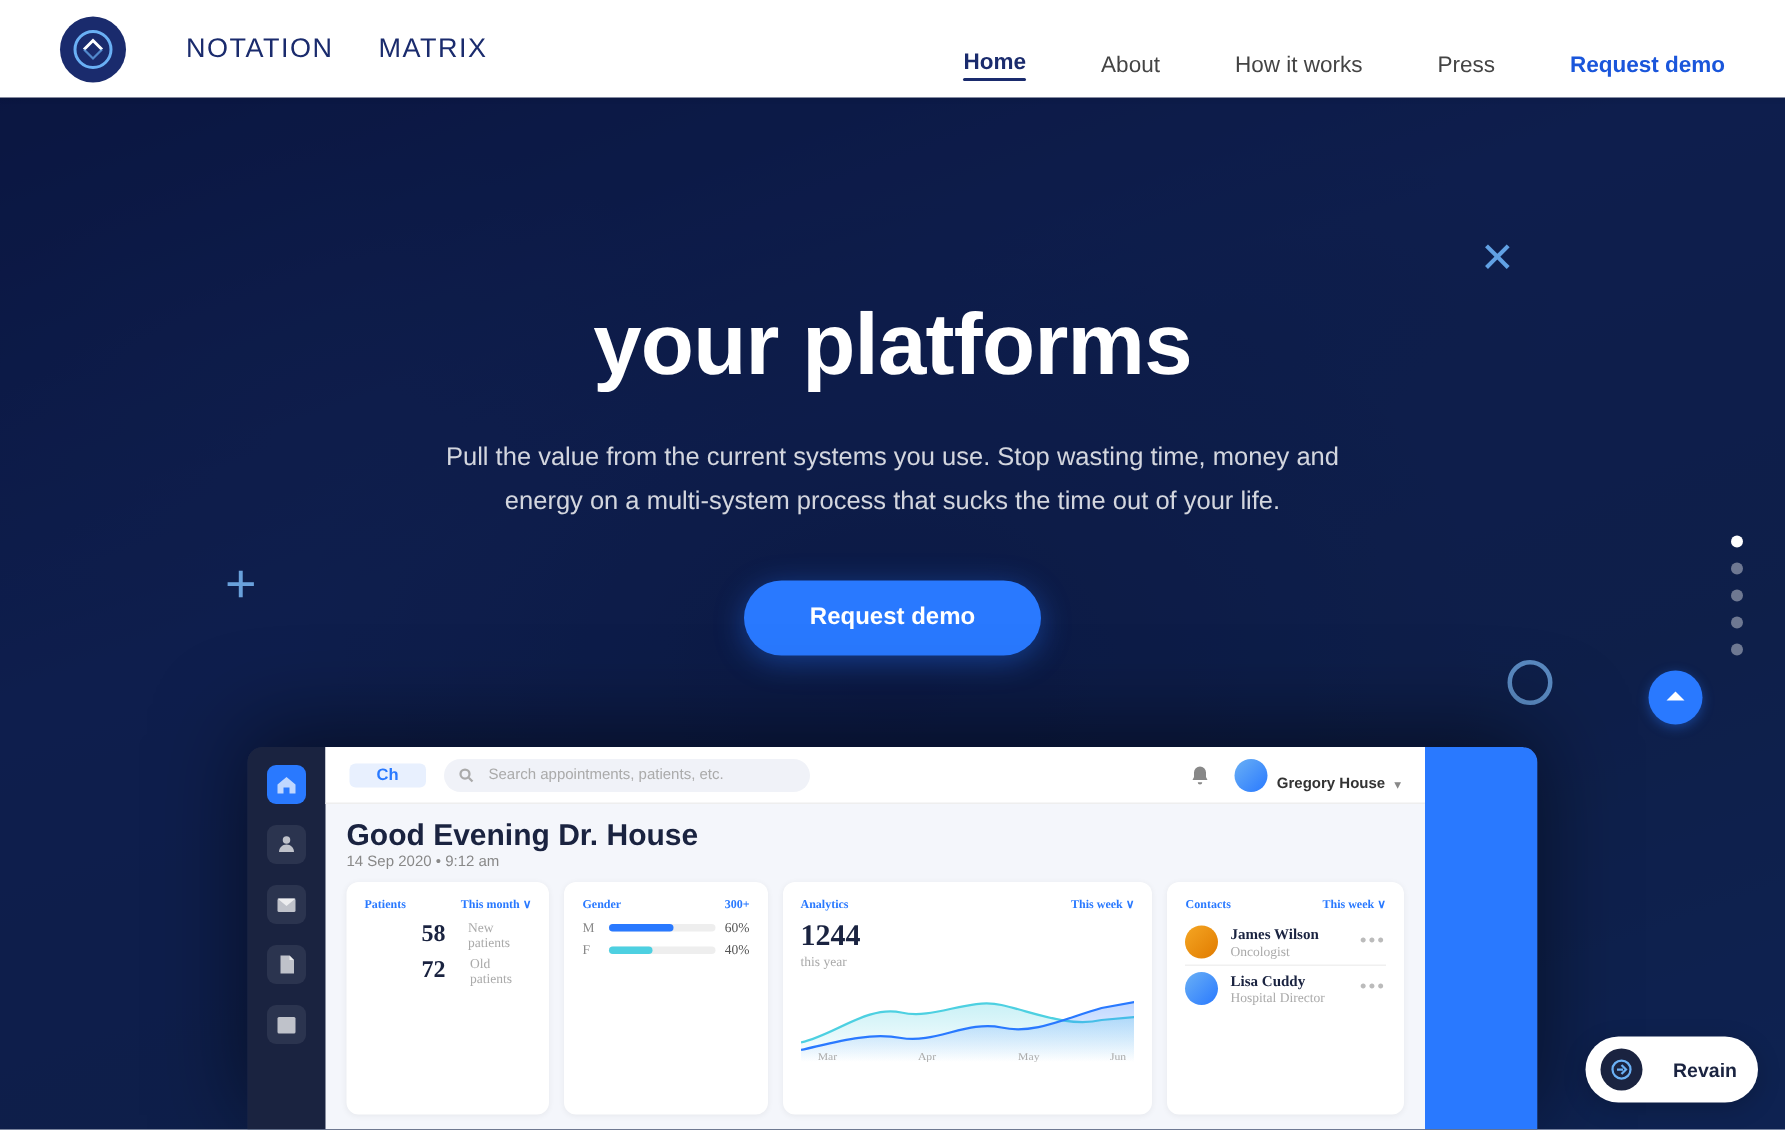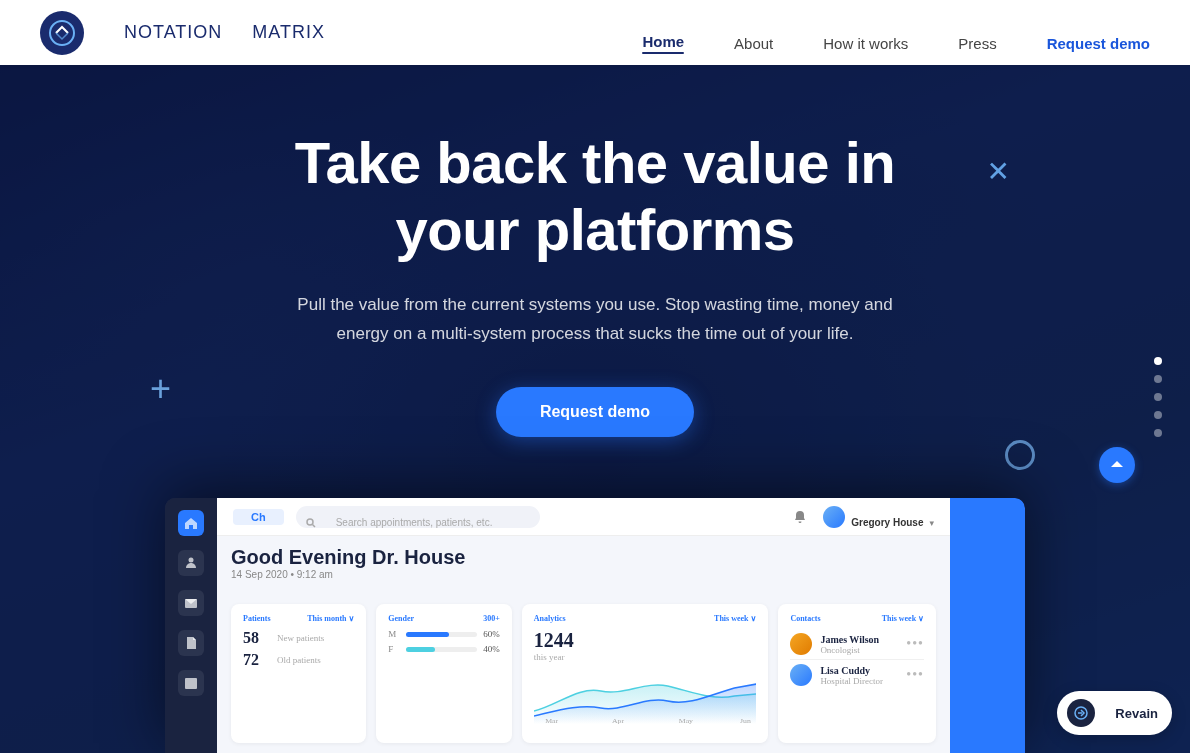--- a/index.html
+++ b/index.html
@@ -246,23 +246,23 @@
       background: #e8f0fe;
       border-radius: 4px;
       padding: 2px 18px;
     }
     .dash-search {
       flex: 1;
       height: 22px;
       background: #f0f2f8;
       border-radius: 11px;
       display: flex;
-      align-items: flex-end;
+      align-items: center;
       padding: 0 10px;
-      gap: 20px;
+      gap: 10px;
     }
     .dash-search-text {
       font-size: 10px;
       color: #aaa;
     }
     .dash-spacer { flex: 1; }
     .dash-bell {
       width: 22px; height: 22px;
       display: flex; align-items: center; justify-content: center;
     }
@@ -279,21 +279,21 @@
       color: #333;
       font-weight: 600;
     }
     .dash-chevron { font-size: 9px; color: #888; }
     
     .dash-body {
       flex: 1;
       padding: 10px 14px;
       display: flex;
       flex-direction: column;
-      gap: 24px;
+      gap: 8px;
     }
     .dash-greeting {
       font-size: 20px;
       font-weight: 700;
       color: #1a2340;
     }
     .dash-date {
       font-size: 10px;
       color: #888;
     }
@@ -323,20 +323,21 @@
     .dash-stat-row {
       display: flex;
       flex-direction: column;
       gap: 4px;
       margin-top: 4px;
     }
     .dash-num-row {
       display: flex;
       align-items: center;
       gap: 6px;
+      margin-left: 38px;
     }
     .dash-num {
       font-size: 16px;
       font-weight: 700;
       color: #1a2340;
       width: 28px;
     }
     .dash-num-label {
       font-size: 9px;
       color: #aaa;
@@ -487,21 +488,21 @@
   <div class="side-dots">
     <div class="side-dot active"></div>
     <div class="side-dot"></div>
     <div class="side-dot"></div>
     <div class="side-dot"></div>
     <div class="side-dot"></div>
   </div>
 
   <div class="hero-content" style="top:130px;">
     <h1 class="hero-title">
-      <span>Take back the value in</span><br>
+      <br>
       <span>your platforms</span>
     </h1>
     <p class="hero-subtitle">Pull the value from the current systems you use. Stop wasting time, money and energy on a multi-system process that sucks the time out of your life.</p>
     <button class="hero-btn">Request demo</button>
   </div>
 
   <div class="scroll-up-btn">
     <svg viewBox="0 0 16 16">
       <path d="M8 4L14 10H2L8 4Z"></path>
     </svg>

